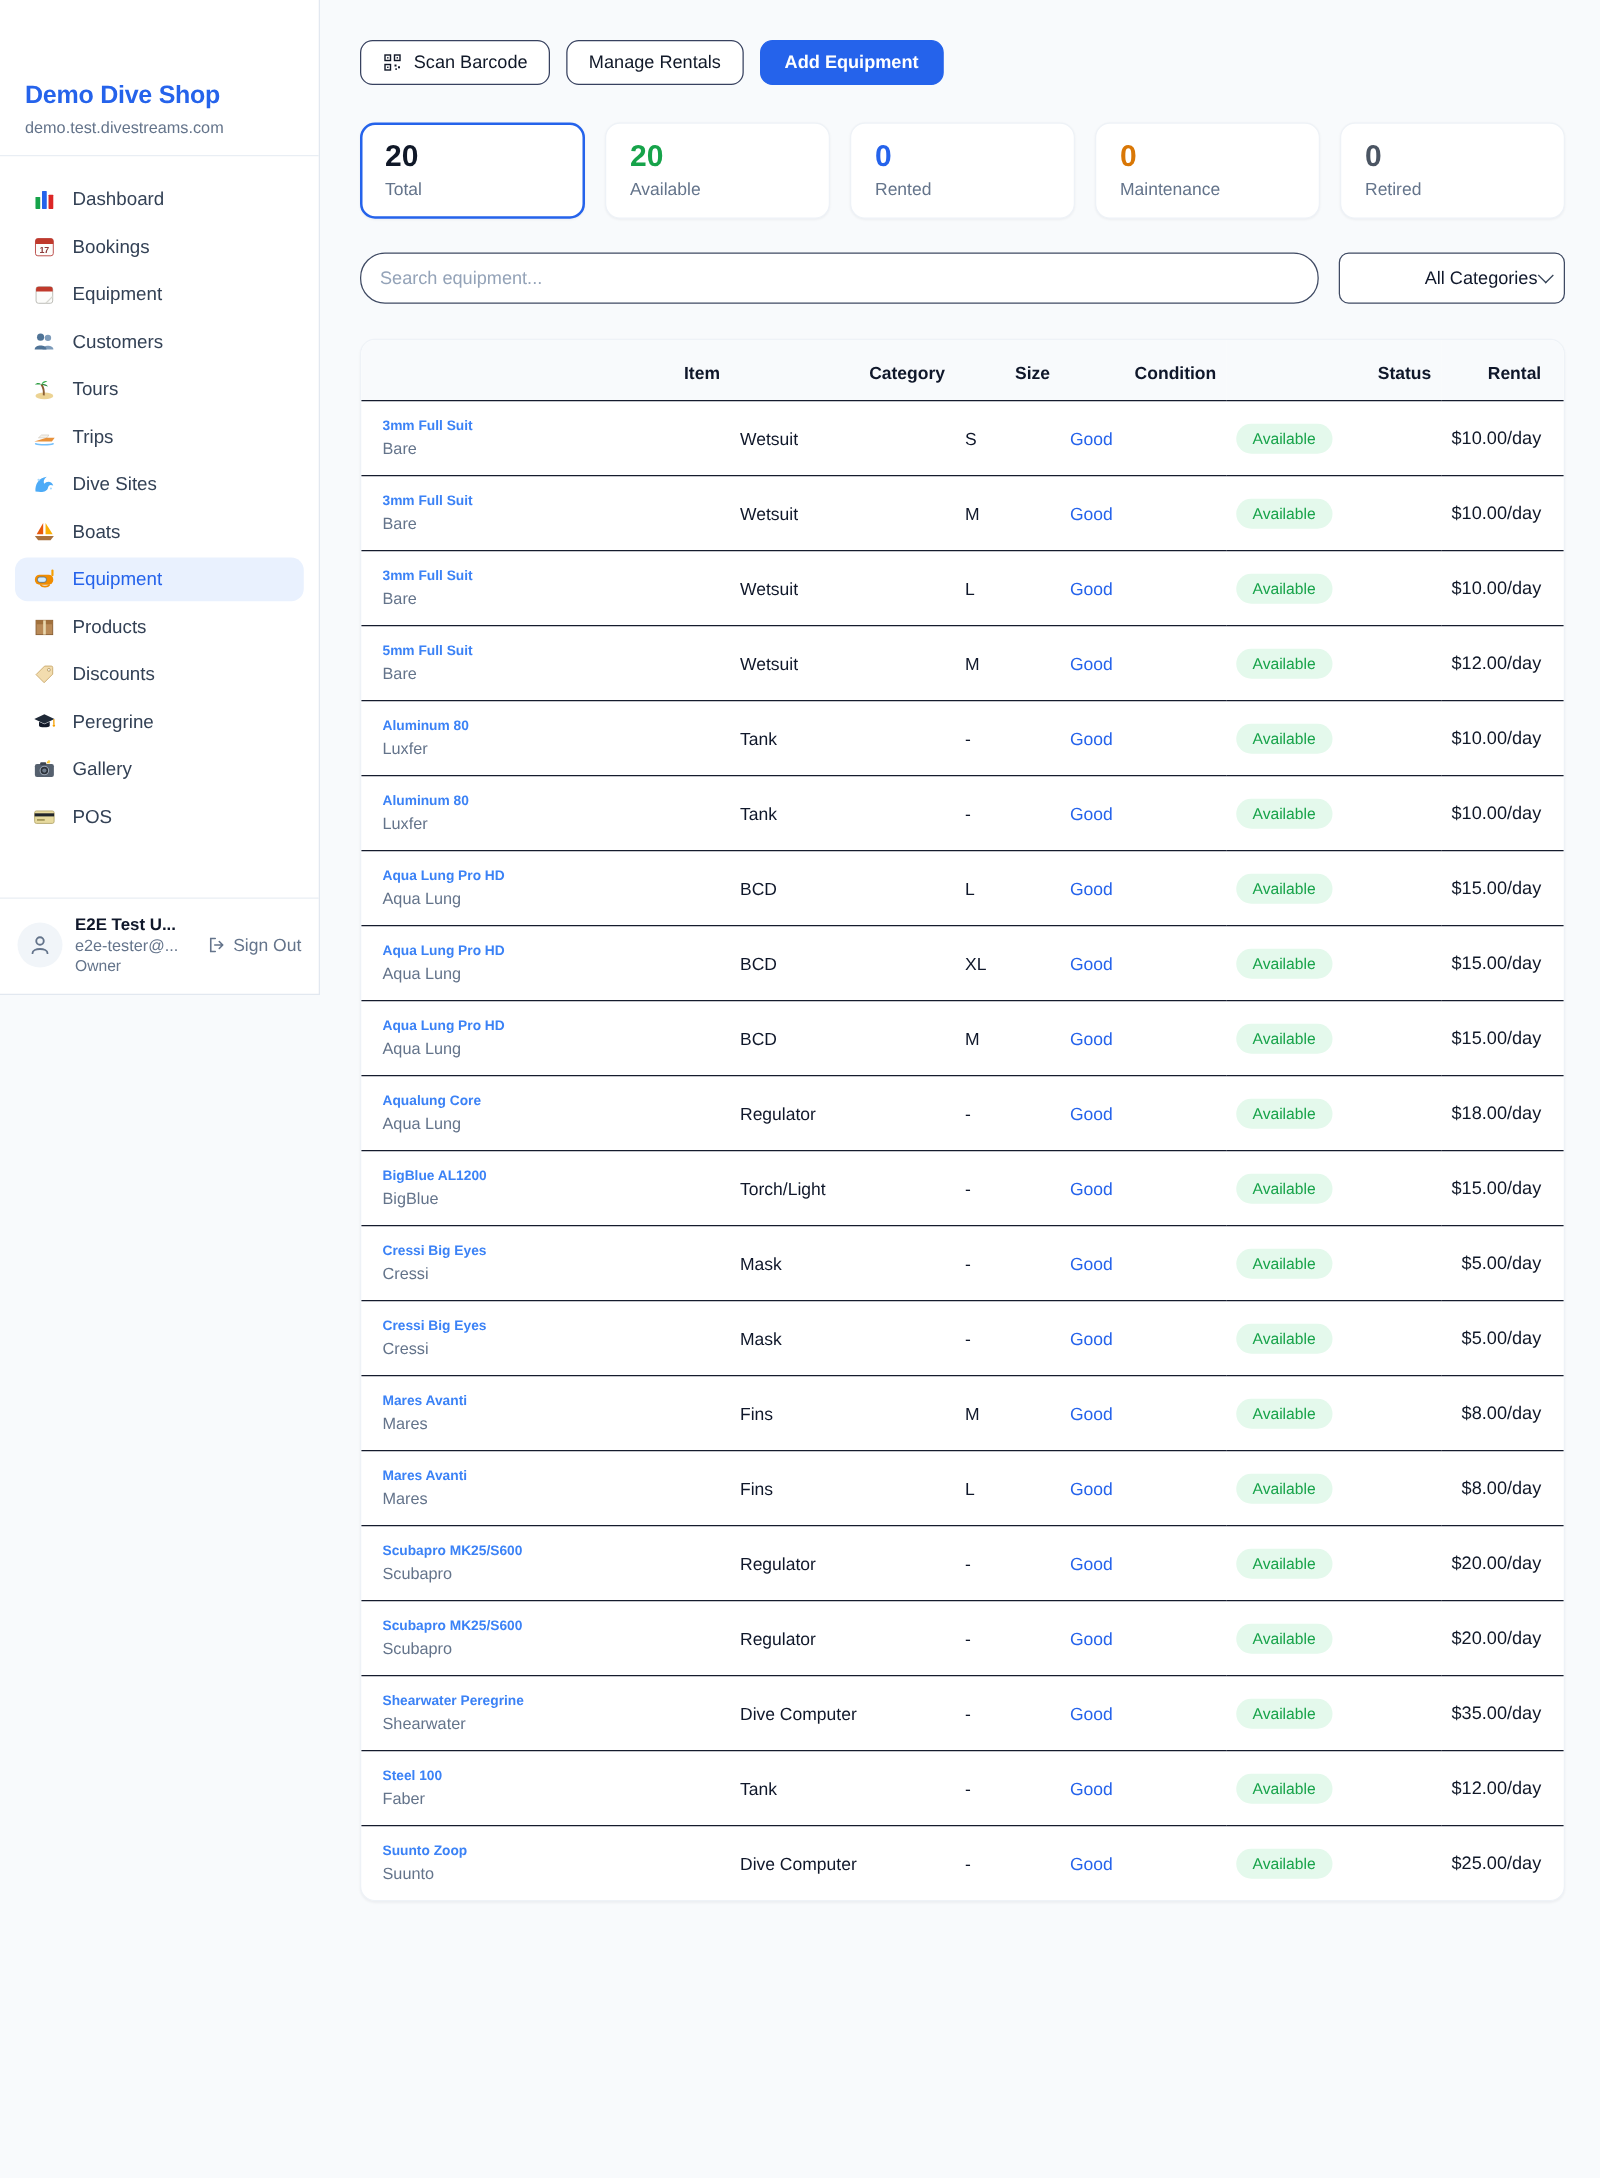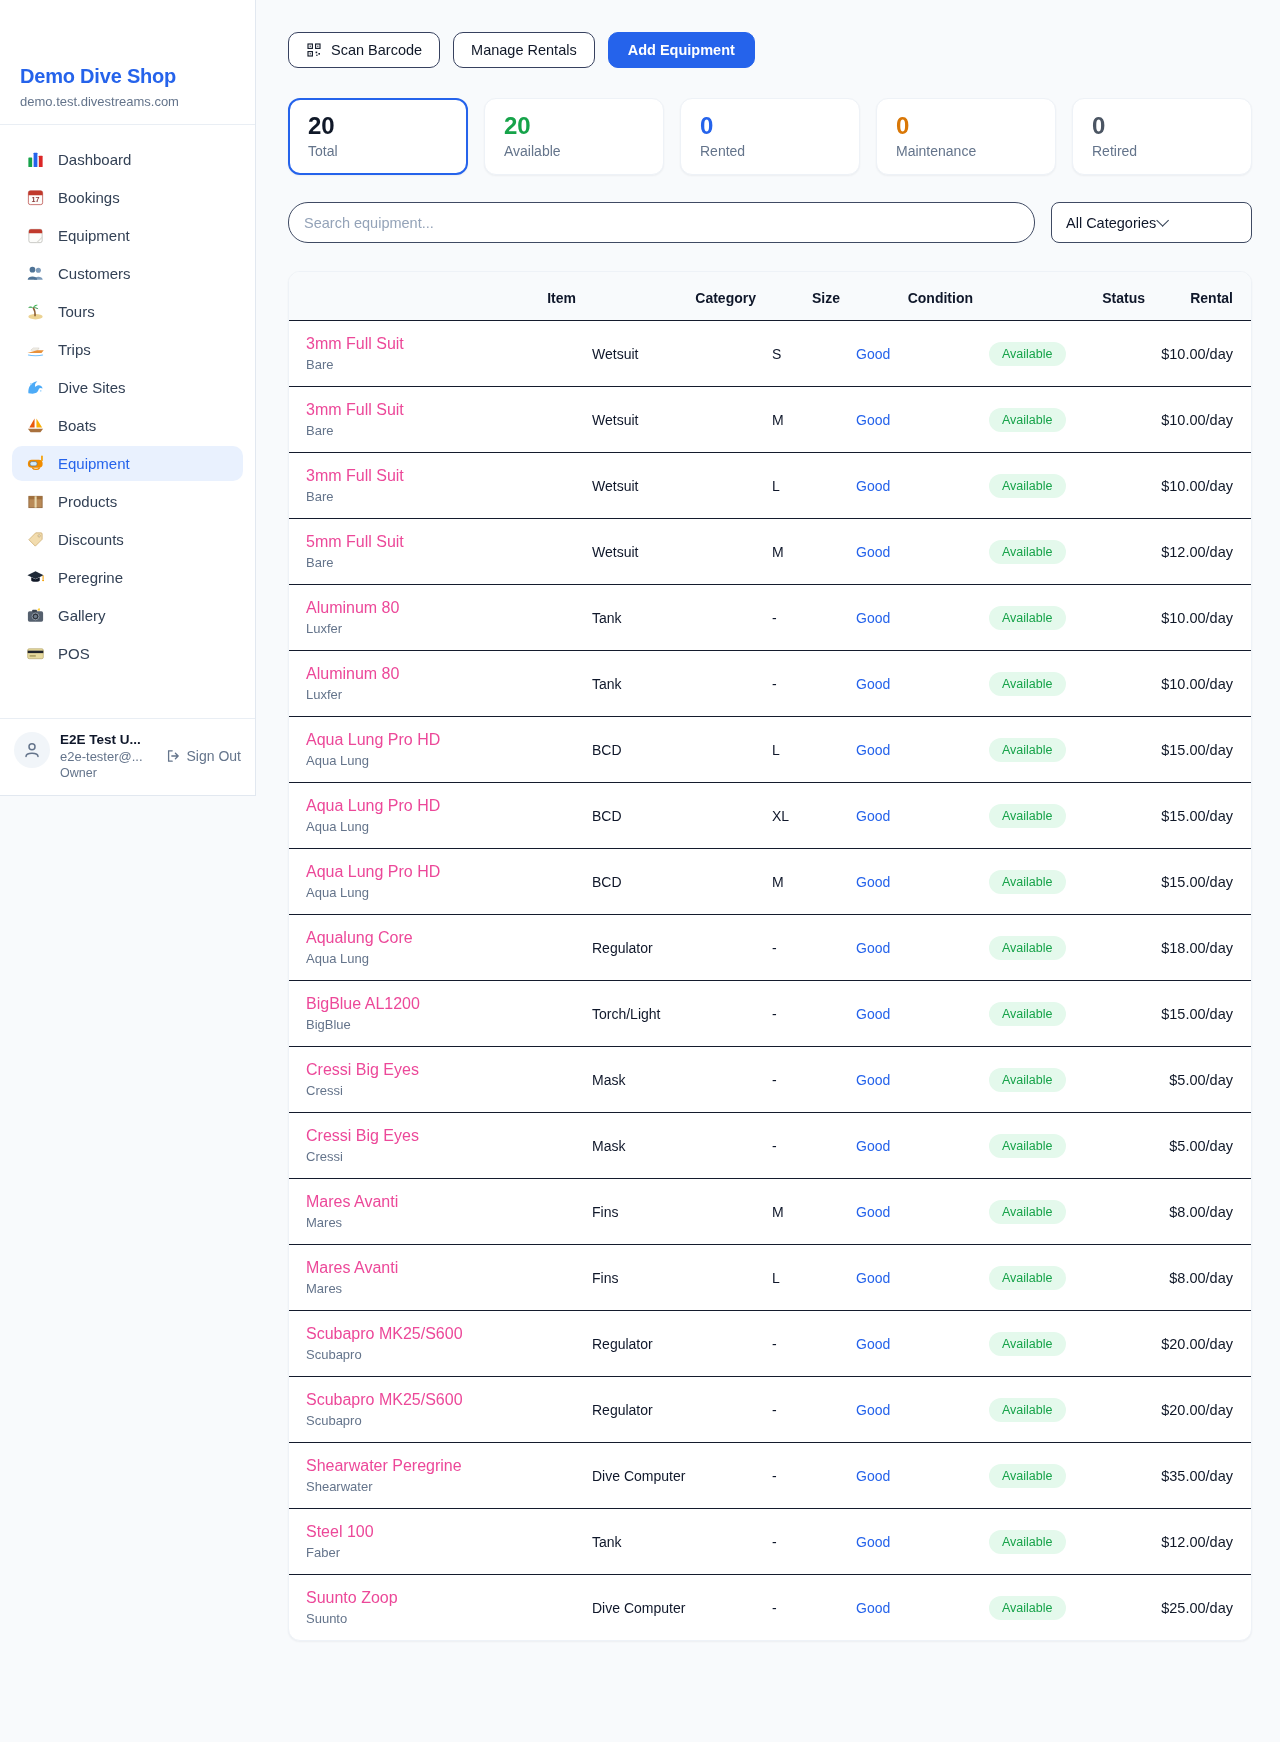--- a/index.html
+++ b/index.html
@@ -20,21 +20,21 @@
   .nav { padding:14px 0 6px; }
   .nav-item {
     display:flex; align-items:center; gap:13px; margin:3px 12px;
     padding:8px 14px; border-radius:10px; font-size:15px; color:#334155; cursor:pointer;
   }
   .nav-item.active { background:#e9f1fe; color:#2563eb; font-weight:500; }
   .nav-icon { width:19px; height:19px; display:inline-flex; flex:0 0 19px; }
   .nav-icon svg { width:19px; height:19px; }
   .user-box {
     margin-top:auto; border-top:1px solid #e9eef4; padding:13px 14px 15px;
-    display:flex; gap:10px;
+    display:flex; align-items:center; gap:10px;
   }
   .avatar {
     width:36px; height:36px; border-radius:50%; background:#f1f5f9;
     display:flex; align-items:center; justify-content:center; flex:0 0 36px;
   }
   .avatar svg { width:20px; height:20px; }
   .user-meta { min-width:0; flex:1; }
   .user-name { font-size:13.5px; font-weight:bold; color:#0f172a; white-space:nowrap; }
   .user-email { font-size:13px; color:#64748b; margin-top:2px; white-space:nowrap; }
   .user-role { font-size:12.5px; color:#64748b; margin-top:2px; }
@@ -60,42 +60,42 @@
   .stat-label { font-size:14px; color:#64748b; margin-top:3px; }
   
   .filters { display:flex; gap:16px; margin-top:27px; }
   .search-input {
     flex:1; height:41px; border:1px solid #3f4a63; border-radius:20px; background:#fff;
     padding:0 15px; font-size:14.5px; color:#0f172a; outline:none;
     font-family:"Liberation Sans","DejaVu Sans",sans-serif;
   }
   .search-input::placeholder { color:#94a3b8; }
   .category-select {
-    width:201px; height:41px; border:1px solid #3f4a63; border-radius:8px; background:#fff;
-    display:flex; align-items:center; justify-content:flex-start; padding:0 12px 0 14px;
+    width:181px; height:41px; border:1px solid #3f4a63; border-radius:8px; background:#fff;
+    display:flex; align-items:center; justify-content:flex-end; padding:0 12px 0 14px;
     font-size:14.5px; color:#0f172a; cursor:pointer;
   }
   .caret { width:9px; height:9px; border-right:1.6px solid #334155; border-bottom:1.6px solid #334155; transform:rotate(45deg) translateY(-3px); }
   
   .table-card {
     margin-top:28px; background:#fff; border-radius:12px; overflow:hidden;
     border:1px solid #eef2f7; box-shadow:0 1px 2px rgba(15,23,42,.05);
   }
   table { width:100%; border-collapse:collapse; table-layout:fixed; }
   thead th {
     background:#f8fafc; text-align:right; font-size:14px; font-weight:bold; color:#0f172a;
     padding:18px 8px 14px; border-bottom:1.5px solid #141b2d;
   }
   th.c-item { padding-left:17px; }
   th.c-rental, td.c-rental { text-align:right; padding-right:18px; }
   tbody tr { border-bottom:1.5px solid #141b2d; }
   tbody tr:last-child { border-bottom:none; }
   tbody td { padding:14px 8px; vertical-align:middle; font-size:14px; color:#0f172a; }
   td.c-item { padding-left:17px; }
-  .item-name { font-size:16px; font-weight:normal; color:#ec4899; cursor:pointer; }
+  .item-name { font-size:11px; font-weight:bold; color:#3b82f6; cursor:pointer; }
   .item-brand { font-size:13px; color:#64748b; margin-top:4px; }
   .cond-link { color:#2563eb; cursor:pointer; }
   .badge {
     display:inline-block; background:#e4f9ec; color:#17a34a; font-size:12.5px; font-weight:500;
     border-radius:999px; padding:5px 13px;
   }
   td.c-rental { font-size:14.5px; color:#101828; }
 </style>
 </head>
 <body>

